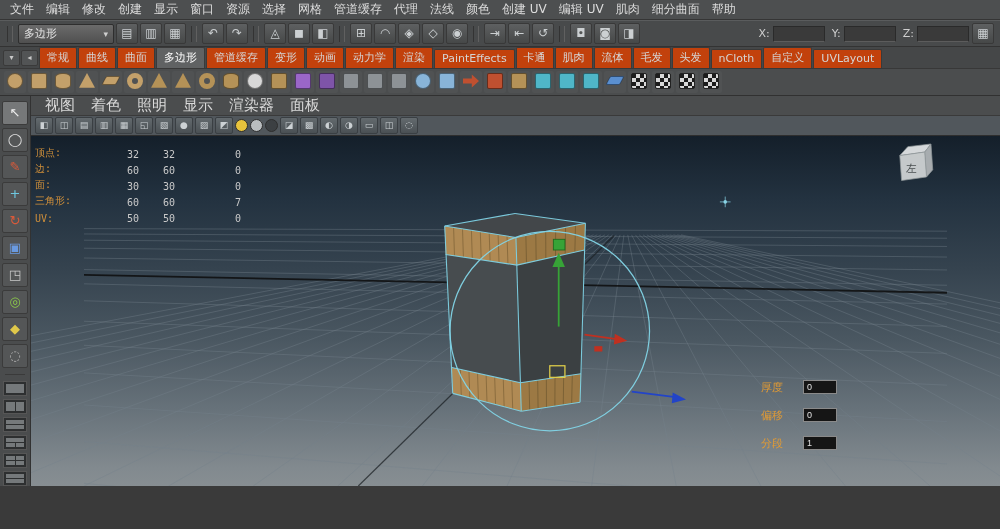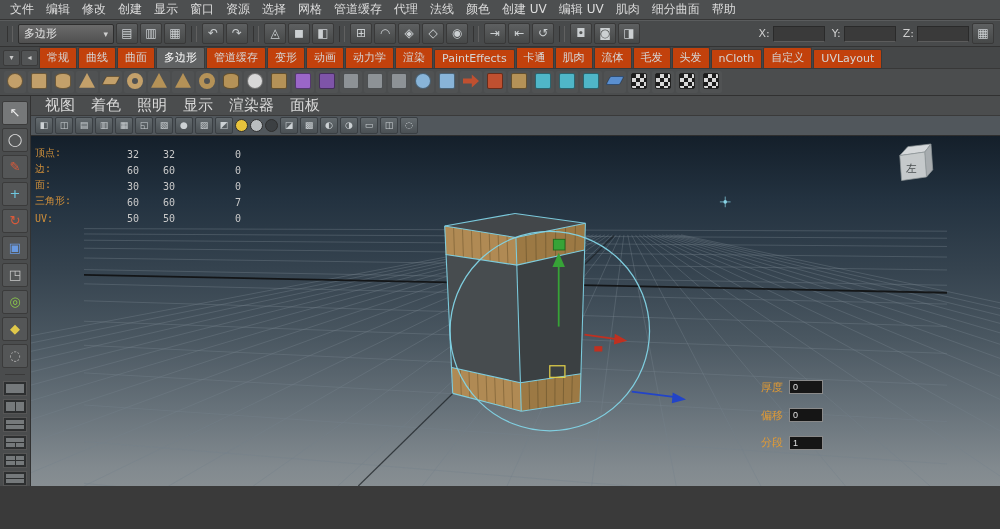--- a/index.html
+++ b/index.html
@@ -53,21 +53,21 @@
   
   #viewport{position:relative;flex:1;min-height:0;overflow:hidden;
     background:linear-gradient(180deg,#141f2a 0%,#233240 18%,#35434f 38%,#4a5761 58%,#67727a 78%,#828a8f 95%,#878e92 100%);}
   #vpsvg{position:absolute;left:0;top:0;width:100%;height:100%;}
   #hud{position:absolute;top:8px;left:4px;font-family:"DejaVu Sans Mono","Liberation Mono",monospace;font-size:10px;}
   .hud-row{display:flex;height:16px;align-items:flex-end;}
   .hud-label{width:64px;color:#cf8f3a;}
   .hud-v1{width:40px;text-align:right;color:#c9c9c9;}
   .hud-v2{width:36px;text-align:right;color:#c9c9c9;}
   .hud-v3{width:66px;text-align:right;color:#c9c9c9;}
-  .vp-field{position:absolute;left:722px;display:flex;align-items:center;gap:6px;height:14px;}
+  .vp-field{position:absolute;left:722px;display:flex;align-items:center;gap:20px;height:14px;}
   .vp-label{width:30px;color:#e09a35;font-size:11px;text-align:right;white-space:nowrap;}
   .vp-input{width:26px;height:12px;background:#151515;border:1px solid #8a8a8a;color:#e2e2e2;font-size:9px;padding:0 3px;}
 </style>
 </head>
 <body>
 
 <div id="app">
   <div id="menubar">
       <span class="menu-item">文件</span>
       <span class="menu-item">编辑</span>
@@ -475,21 +475,21 @@
           </div>
         <div id="fields">
             <div class="vp-field" style="top: 244px;">
               <span class="vp-label">厚度</span>
               <input class="vp-input" value="0" style="">
             </div>
             <div class="vp-field" style="top: 272px;">
               <span class="vp-label">偏移</span>
               <input class="vp-input" value="0" style="">
             </div>
-            <div class="vp-field" style="top: 300px; align-items: flex-end;">
+            <div class="vp-field" style="top: 300px;">
               <span class="vp-label">分段</span>
               <input class="vp-input" value="1" style="">
             </div>
           </div>
       </div>
     </div>
   </div>
 </div>
 
 </body></html>

